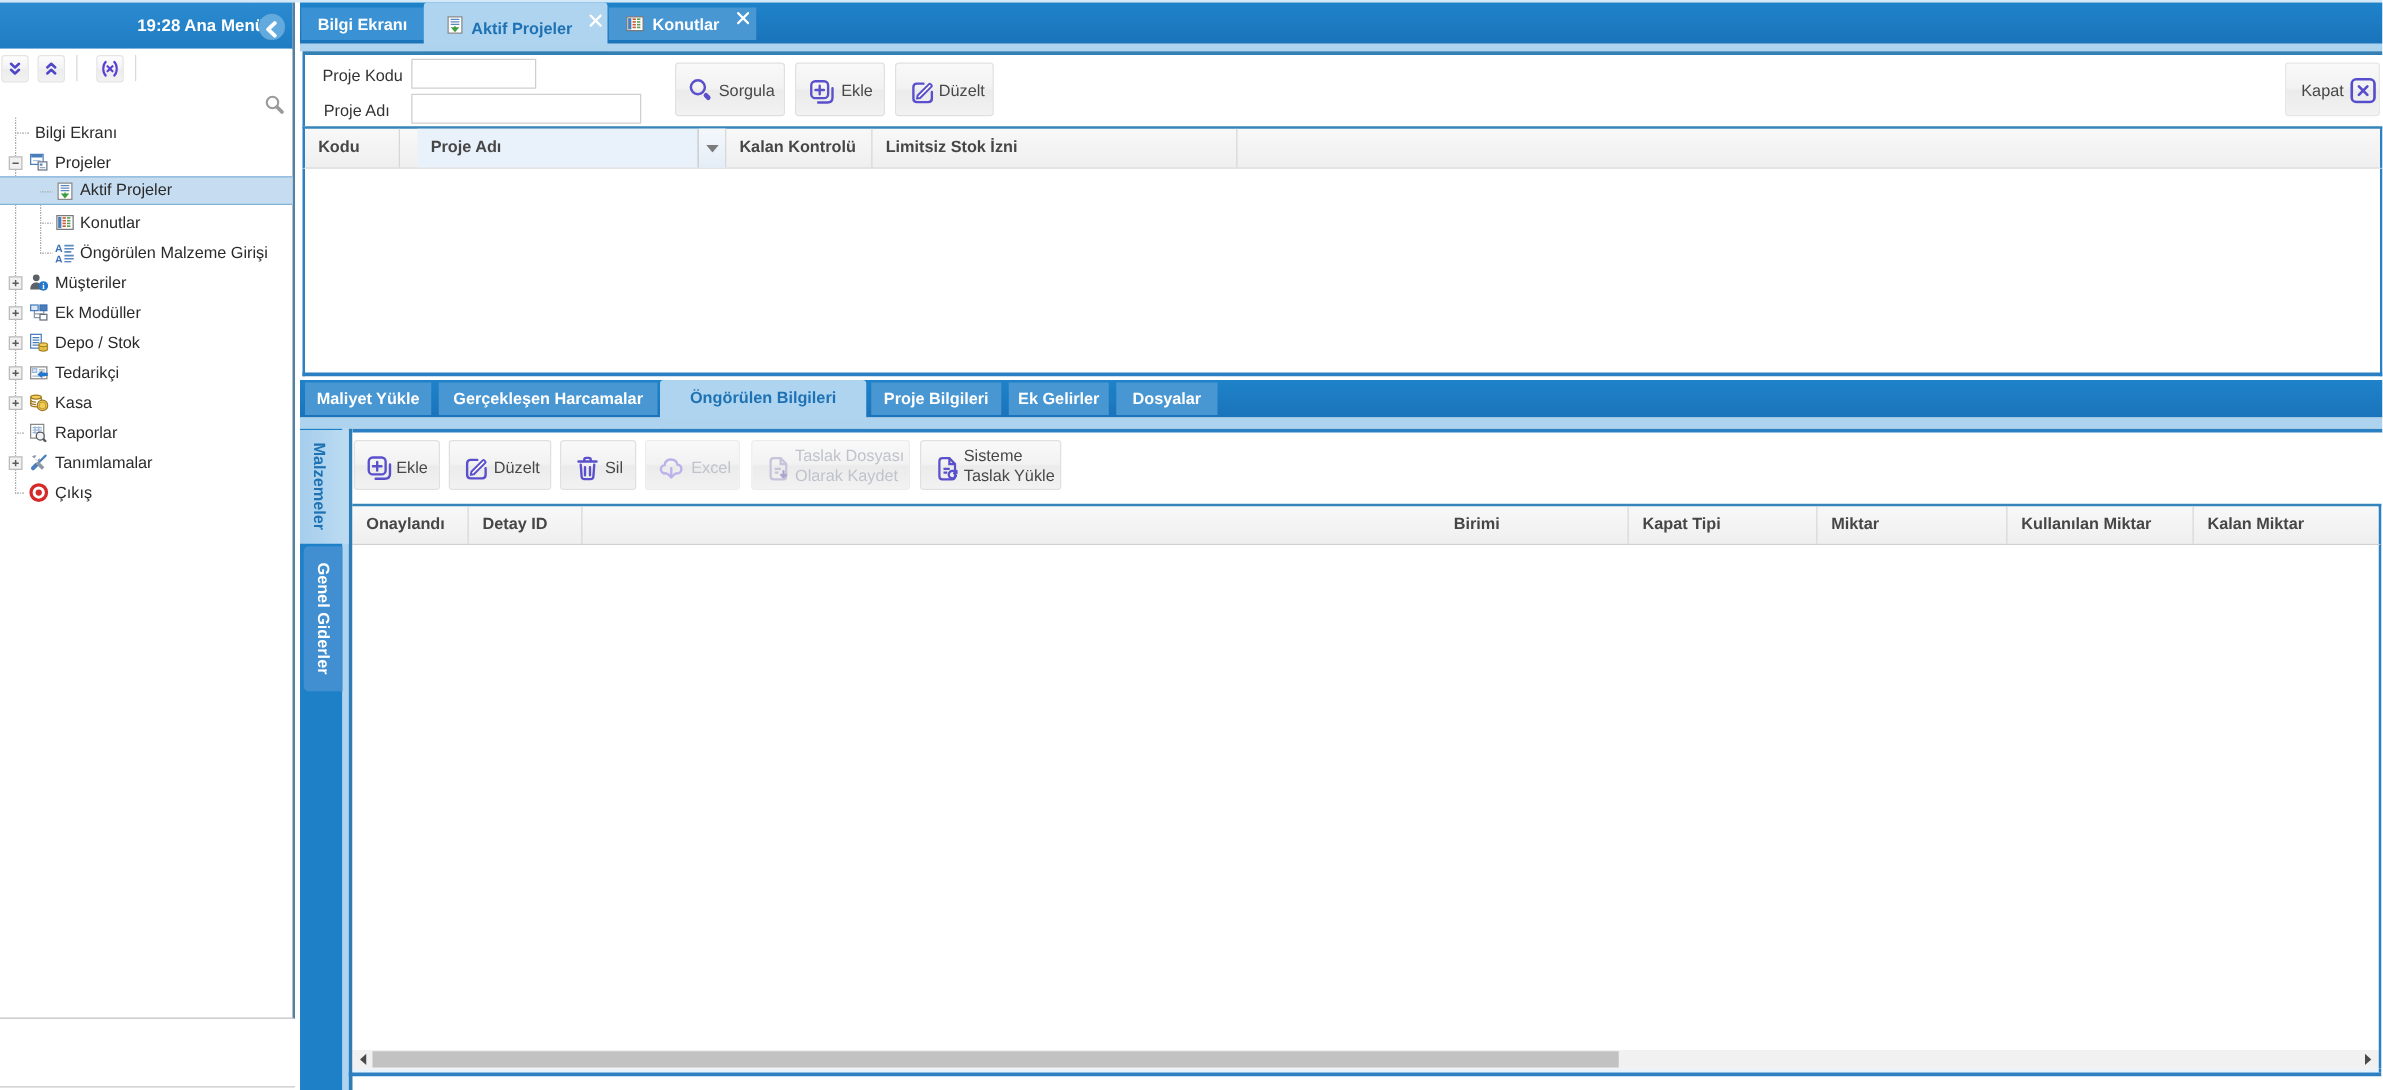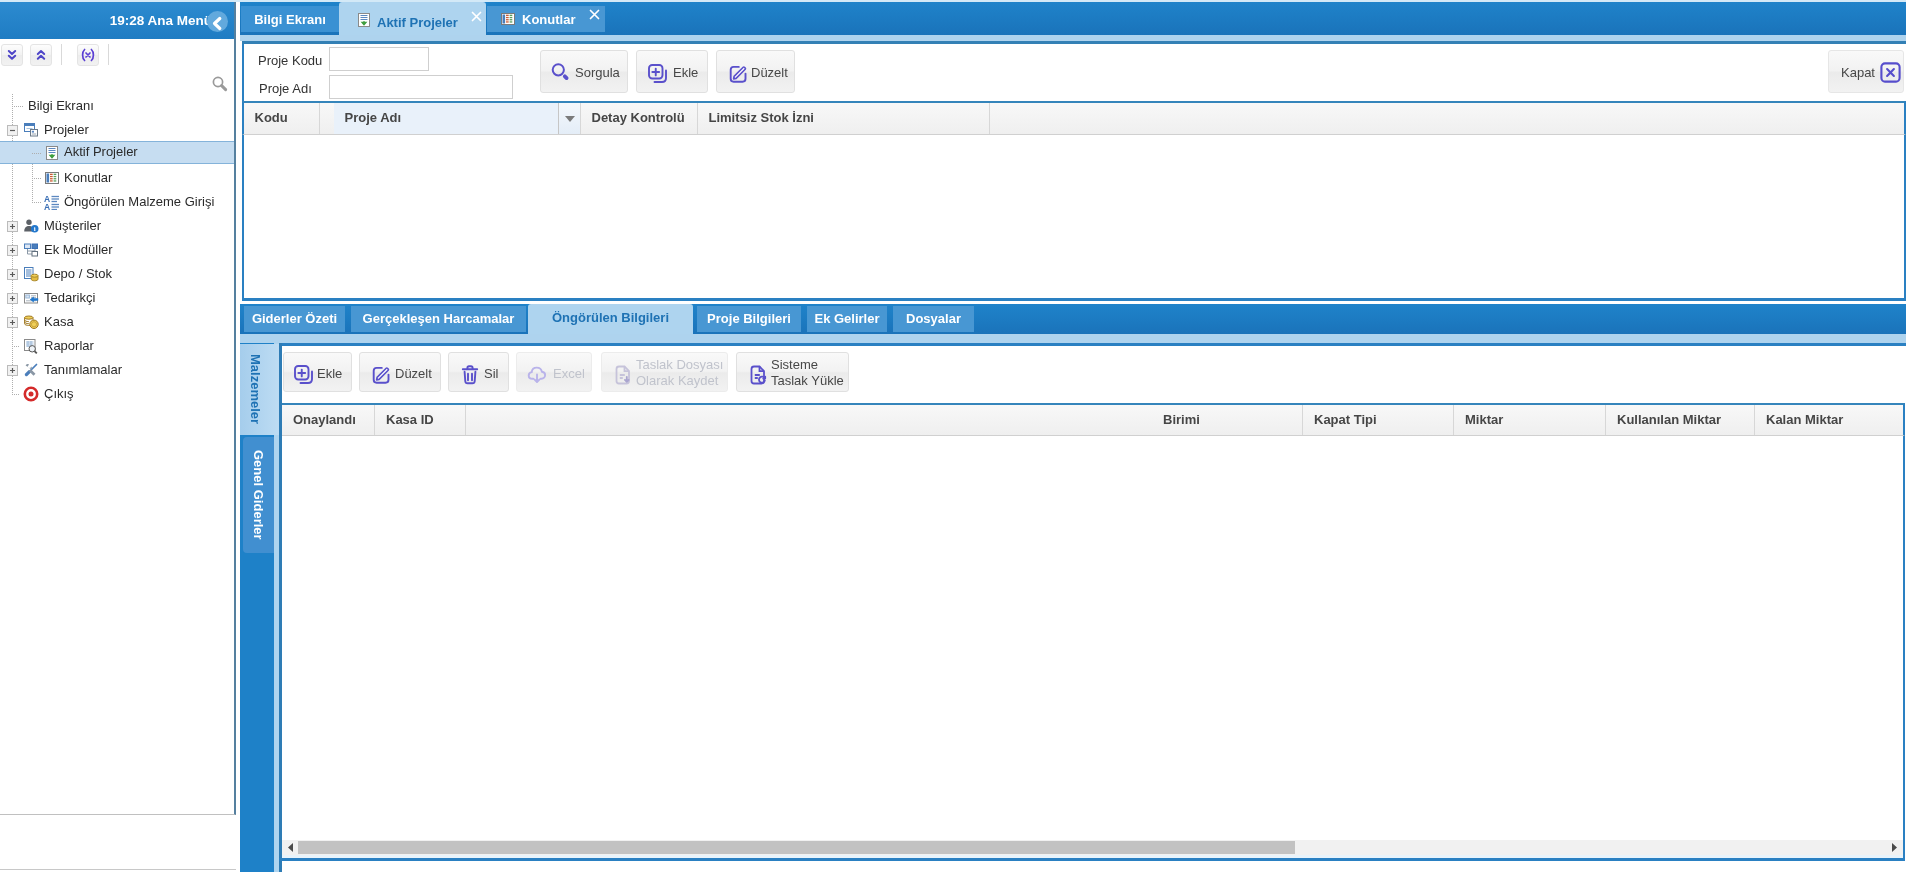--- a/index.html
+++ b/index.html
@@ -358,31 +358,31 @@
       </div>
   <div class="gcell" style="left:90px;width:247px;background:#e9f1fa">
         <span>Proje Adı</span>
     <div style="position:absolute;right:0;top:0;width:22px;height:100%;border-left:1px solid #c6c6c6;background:linear-gradient(180deg,#f4f8fc,#e4edf7)">
       <svg style="position:absolute;left:6px;top:13px" width="10" height="6" viewBox="0 0 10 6">
             <path d="M0 0 L10 0 L5 6 Z" fill="#7b7b7b"></path>
           </svg>
     </div>
   </div>
   <div class="gcell" style="left:337px;width:117px">
-        <span>Detay Kontrolü</span>
+        <span>Kalan Kontrolü</span>
       </div>
   <div class="gcell" style="left:454px;width:292px">
         <span>Limitsiz Stok İzni</span>
       </div>
   <div class="gcell" style="left:746px;width:913px;border-right:none"></div>
 </div>
 <div class="abs" style="left:241.5px;top:135px;width:1664.5px;height:166px;background:#fff;border-left:2.5px solid #2a80c2;border-right:2.5px solid #2a80c2;border-bottom:3px solid #2a80c2"></div>
 
 <div class="abs" style="left:240px;top:304px;width:1666px;height:30px;background:linear-gradient(180deg,#1f83ca,#1a73ba)"></div>
-<div class="abs tab" style="left:244px;top:306px;width:101px;height:26px;line-height:26px;background:#4897d3">Giderler Özeti</div>
+<div class="abs tab" style="left:244px;top:306px;width:101px;height:26px;line-height:26px;background:#4897d3">Maliyet Yükle</div>
 <div class="abs tab" style="left:351px;top:306px;width:175px;height:26px;line-height:26px;background:#4897d3">Gerçekleşen Harcamalar</div>
 <div class="abs tab" style="left:528px;top:304px;width:165px;height:39px;line-height:28px;background:#aed4ef;color:#1e72b4;border-radius:3px 3px 0 0">Öngörülen Bilgileri</div>
 <div class="abs tab" style="left:697px;top:306px;width:104px;height:26px;line-height:26px;background:#4897d3">Proje Bilgileri</div>
 <div class="abs tab" style="left:807px;top:306px;width:80px;height:26px;line-height:26px;background:#4897d3">Ek Gelirler</div>
 <div class="abs tab" style="left:893px;top:306px;width:81px;height:26px;line-height:26px;background:#4897d3">Dosyalar</div>
 <div class="abs" style="left:240px;top:334px;width:1666px;height:9px;background:#aed3ee"></div>
 
 <div class="abs" style="left:240px;top:343px;width:34px;height:529px;background:#1e81c8"></div>
 <div class="abs" style="left:274px;top:343px;width:5px;height:529px;background:#aed4ef"></div>
 <div class="abs" style="left:279px;top:343px;width:3px;height:529px;background:#2e7cb5"></div>
@@ -444,21 +444,21 @@
           <path d="M19.2 13.6 v2 h-2" fill="none" stroke="#5a50cb" stroke-width="1.8" stroke-linecap="round" stroke-linejoin="round"></path>
         </svg></span>
   <span class="bl" style="left:34px;top:4px;line-height:16px">Sisteme<br>Taslak Yükle</span>
 </div>
 
 <div class="abs ghead" style="left:282px;top:403px;width:1623px;height:33px;border-top:2.5px solid #3585bb;border-right:2.5px solid #2a80c2">
   <div class="gcell" style="left:0;width:93px">
         <span>Onaylandı</span>
       </div>
   <div class="gcell" style="left:93px;width:91px">
-        <span>Kasa ID</span>
+        <span>Detay ID</span>
       </div>
   <div class="gcell" style="left:870px;width:151px">
         <span>Birimi</span>
       </div>
   <div class="gcell" style="left:1021px;width:151px">
         <span>Kapat Tipi</span>
       </div>
   <div class="gcell" style="left:1172px;width:152px">
         <span>Miktar</span>
       </div>

